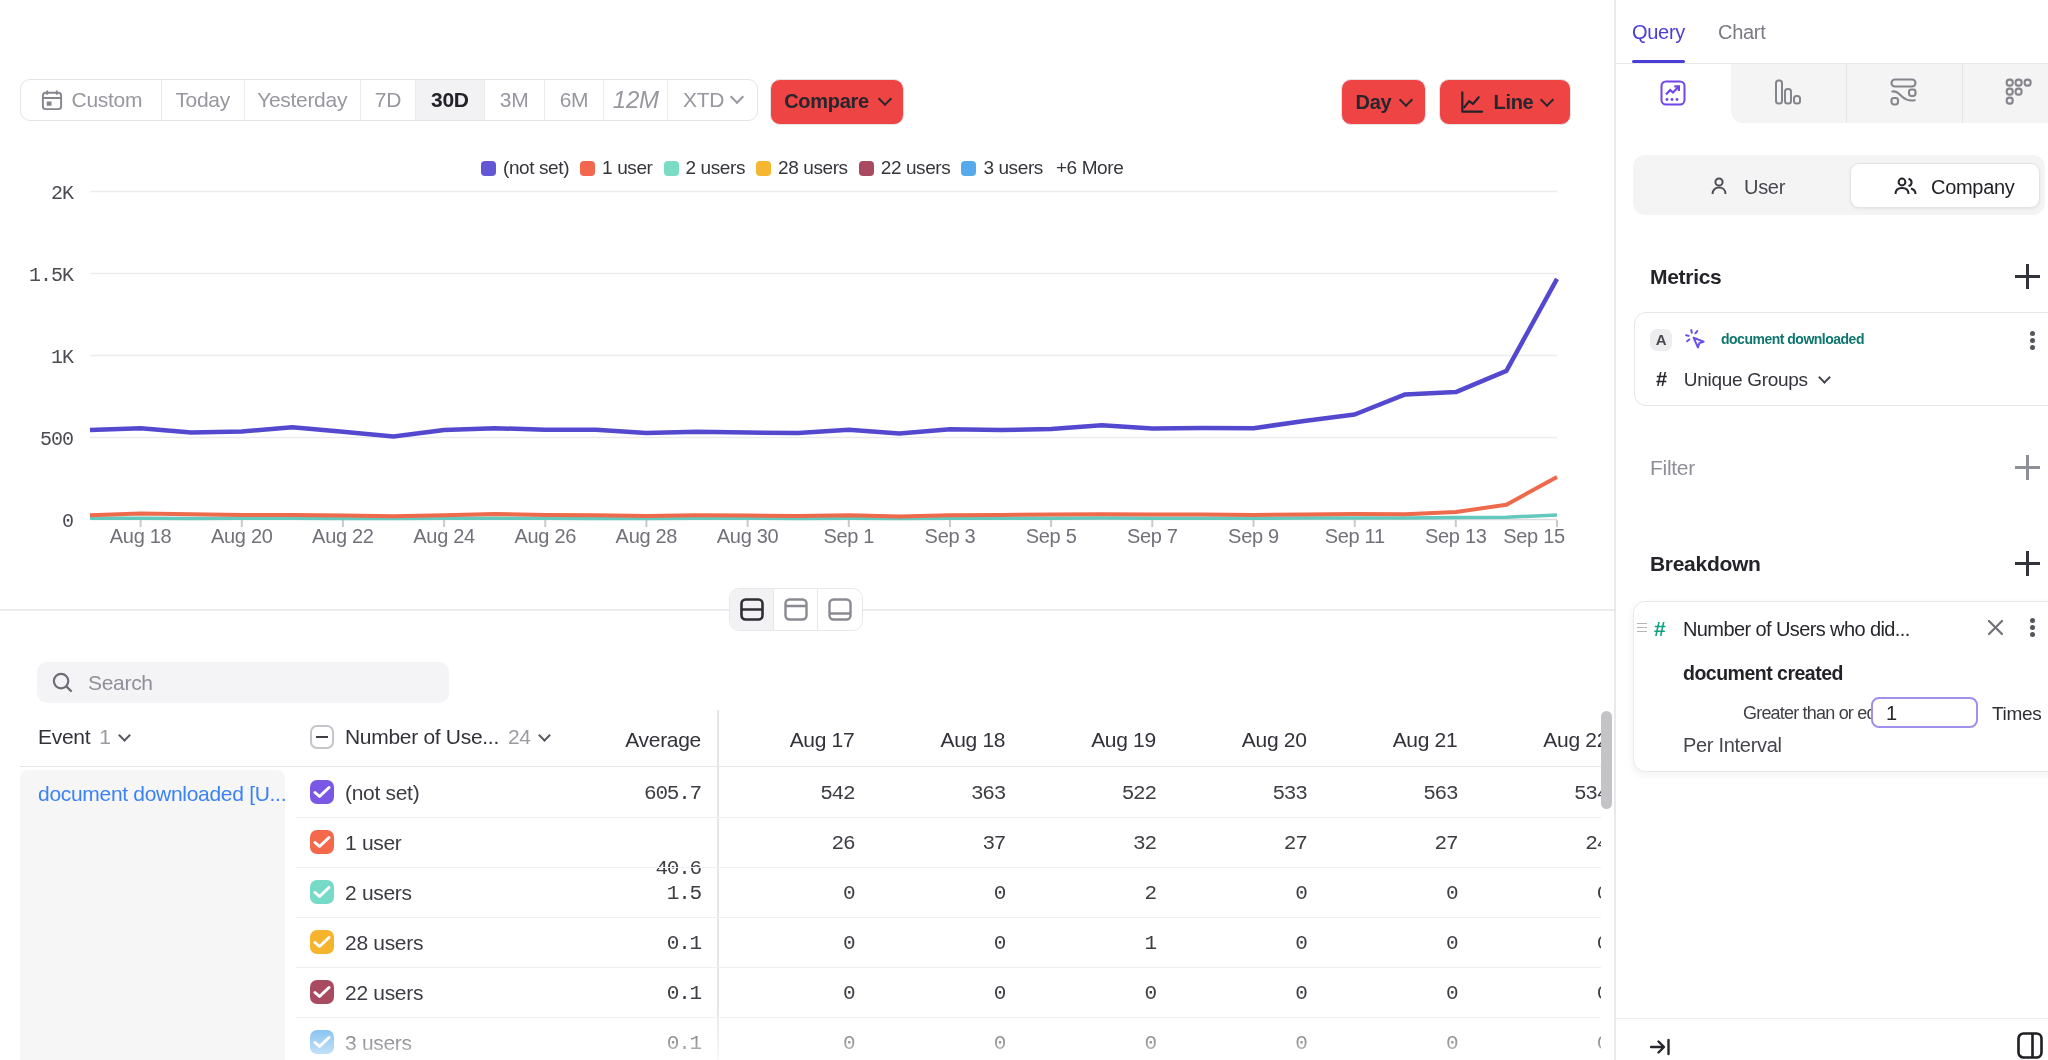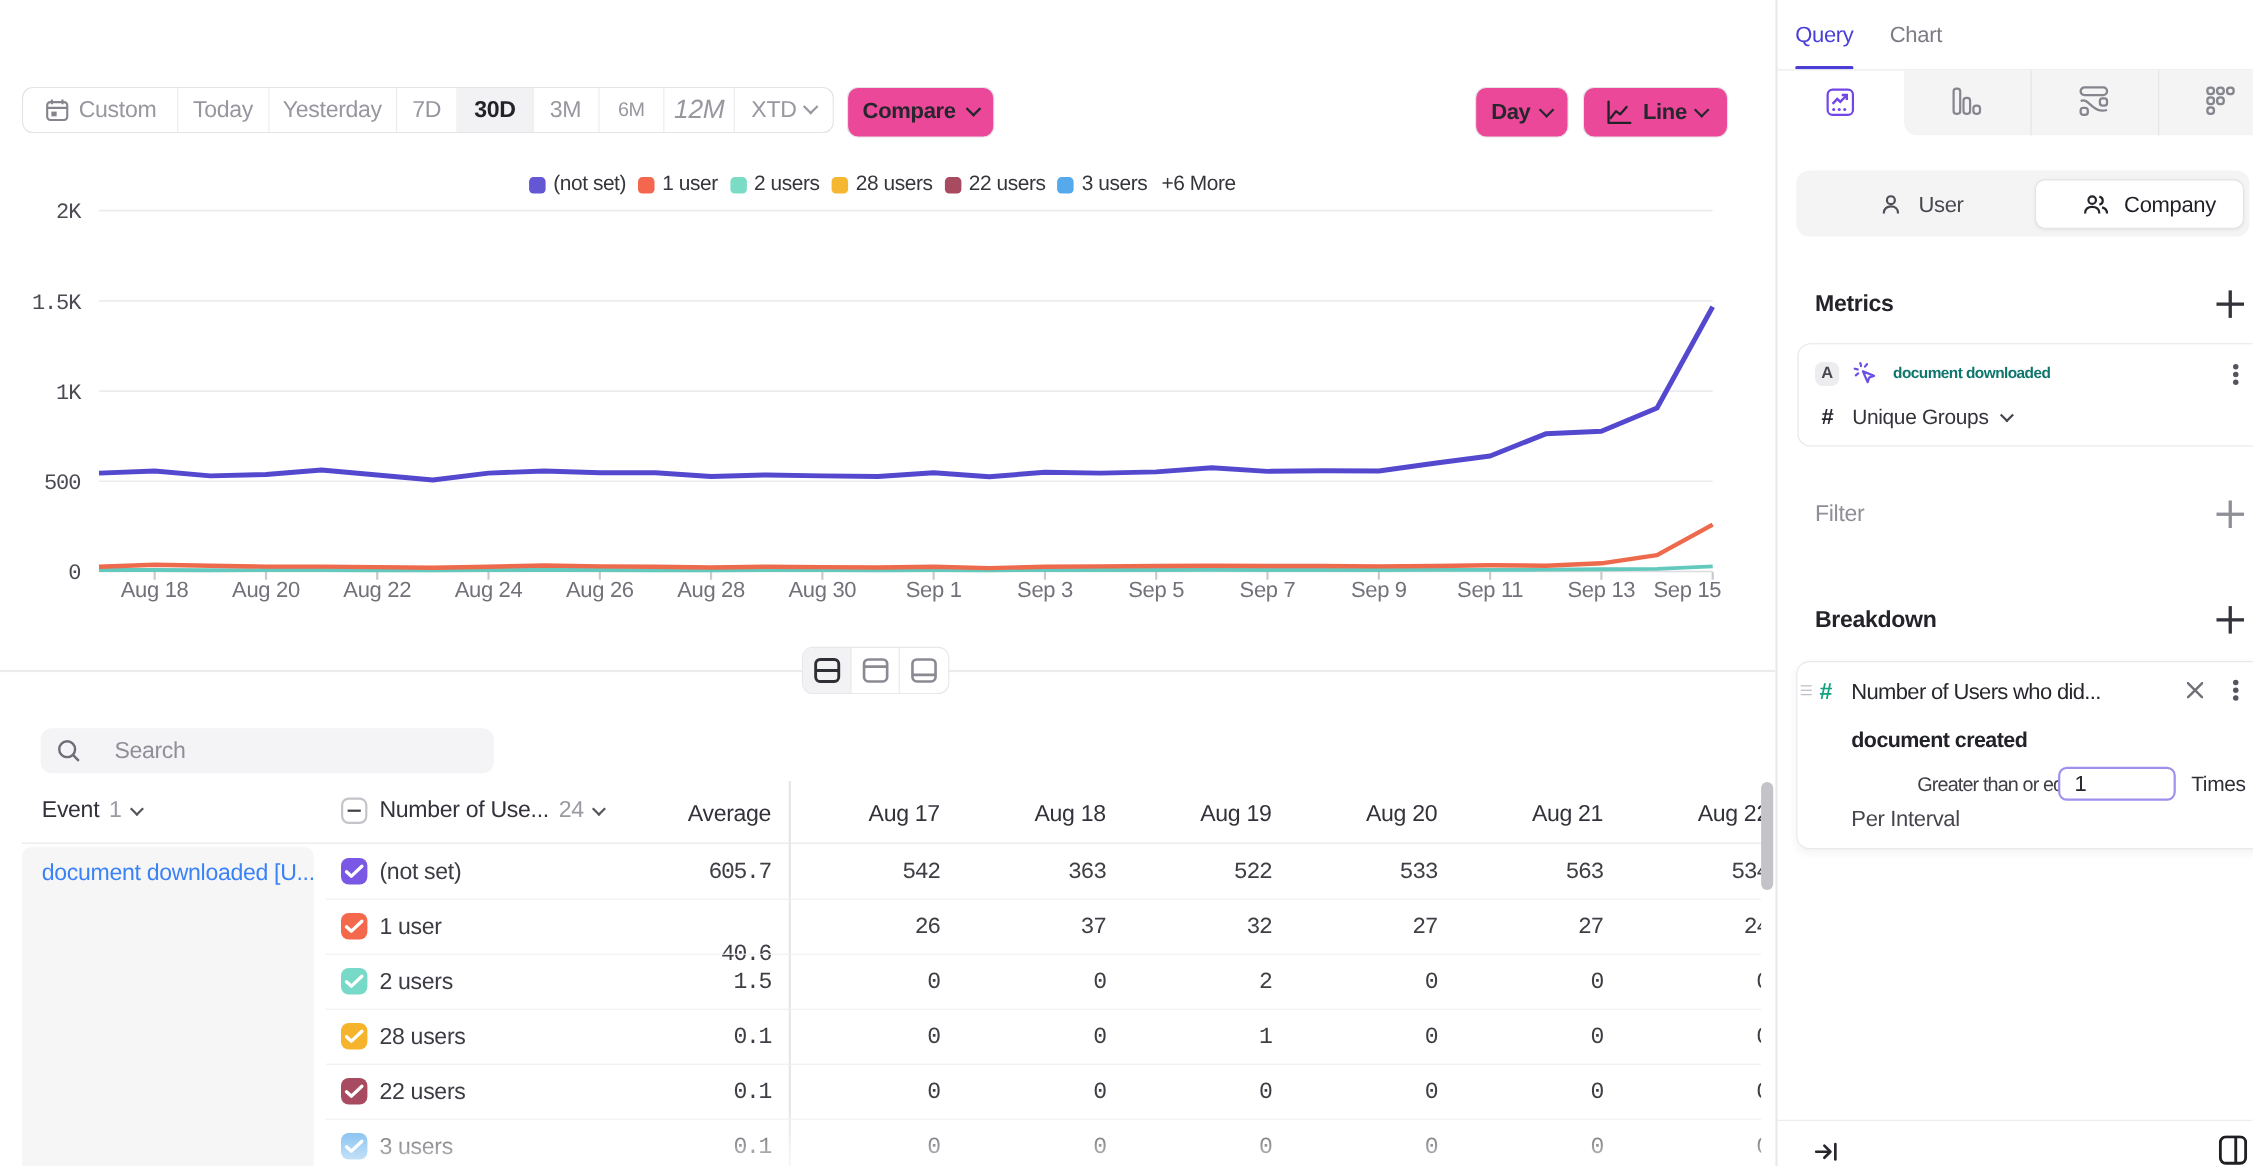--- a/index.html
+++ b/index.html
@@ -1,21 +1,21 @@
 <!DOCTYPE html>
 <html><head>
 <meta charset="utf-8">
 <style>
   * { margin:0; padding:0; box-sizing:border-box; }
   html,body { width:2048px; height:1060px; background:#fff; overflow:hidden; }
   body { font-family:"Liberation Sans", sans-serif; color:#2b2b32; position:relative;
          letter-spacing:-0.3px; }
   .abs { position:absolute; }
   svg { display:block; }
-  .btn { position:absolute; border:1.5px solid #E4E4E7; border-radius:10px; background:#ec4899;
+  .btn { position:absolute; border:1.5px solid #E4E4E7; border-radius:10px; background:#ef4444;
          display:flex; align-items:center; justify-content:center; color:#26262D;
          font-size:20px; font-weight:600; }
   .chev { width:10px; height:10px; border-right:2.2px solid currentColor; border-bottom:2.2px solid currentColor;
           transform:rotate(45deg); margin-top:-5px; }
   .num { position:absolute; text-align:right; font-family:"Liberation Mono", monospace;
          font-size:21px; letter-spacing:-1.2px; color:#3E3E45; line-height:1; }
   .rowlabel { position:absolute; font-size:21px; color:#3B3B43; line-height:1; }
   .cb { position:absolute; width:24px; height:24px; border-radius:7px; }
   .cb svg { position:absolute; left:3px; top:5px; }
   .plus { position:absolute; width:25px; height:25px; }
@@ -46,21 +46,21 @@
 <div style="width:55.7px;display:flex;align-items:center;justify-content:center;gap:8px;border-right:1px solid #EBEBEE;color:#97979F;font-weight:500;">
       <span style="font-size:21px;">7D</span>
     </div>
 <div style="width:68.5px;display:flex;align-items:center;justify-content:center;gap:8px;border-right:1px solid #EBEBEE;background:#F2F2F4;color:#222228;font-weight:700;">
       <span style="font-size:21px;">30D</span>
     </div>
 <div style="width:60.2px;display:flex;align-items:center;justify-content:center;gap:8px;border-right:1px solid #EBEBEE;color:#97979F;font-weight:500;">
       <span style="font-size:21px;">3M</span>
     </div>
 <div style="width:59.8px;display:flex;align-items:center;justify-content:center;gap:8px;border-right:1px solid #EBEBEE;color:#97979F;font-weight:500;">
-      <span style="font-size:18px;">6M</span>
+      <span style="font-size:21px;">6M</span>
     </div>
 <div style="width:64.0px;display:flex;align-items:center;justify-content:center;gap:8px;border-right:1px solid #EBEBEE;color:#97979F;font-weight:500;">
       <span style="font-size:24px;font-style:italic;">12M</span>
     </div>
 <div style="width:89.0px;display:flex;align-items:center;justify-content:center;gap:8px;color:#97979F;font-weight:500;">
       <span style="font-size:21px;">XTD</span>
       <span class="chev" style="border-width:2.2px;color:#97979F;width:10px;height:10px;"></span>
     </div>
 </div>
 <div class="btn" style="left:770px;top:79px;width:134px;height:45.5px;gap:11px;">
@@ -170,21 +170,21 @@
         <rect x="2.5" y="2.5" width="21" height="20" rx="4"></rect>
         <line x1="2.5" y1="16.5" x2="23.5" y2="16.5"></line>
       </svg>
     </div>
 </div>
 <div class="abs" style="left:37px;top:662px;width:412px;height:41px;border-radius:10px;background:#F4F4F6;display:flex;align-items:center;">
 <svg style="margin-left:13px;" width="25" height="25" viewBox="0 0 26 26" fill="none" stroke="#6E6E78" stroke-width="2.3">
       <circle cx="11.5" cy="11.5" r="7.5"></circle>
       <line x1="17" y1="17" x2="22.5" y2="22.5"></line>
     </svg>
-<span style="margin-left:29px;font-size:21px;color:#8F8F99;">Search</span>
+<span style="margin-left:13px;font-size:21px;color:#8F8F99;">Search</span>
   </div>
 <div class="abs" style="left:20px;top:765.5px;width:1581px;height:1.5px;background:#E5E5E8;"></div>
 <div class="abs" style="left:717px;top:710px;width:1.5px;height:350px;background:#E6E6E9;"></div>
 <div class="abs" style="left:38px;top:725px;height:24px;display:flex;align-items:center;gap:9px;">
 <span style="font-size:21px;font-weight:500;color:#32323A;">Event</span>
 <span style="font-size:21px;color:#9A9AA2;">1</span>
 <span class="chev" style="border-width:2.1px;color:#55555D;width:9px;height:9px;margin-top:-4px;"></span>
   </div>
 <div class="abs" style="left:310px;top:725px;width:24px;height:24px;border:2px solid #C4C4CA;border-radius:7px;background:#fff;">
 <div style="position:absolute;left:4px;right:4px;top:50%;height:2.5px;margin-top:-1.25px;background:#3F3F47;"></div>

